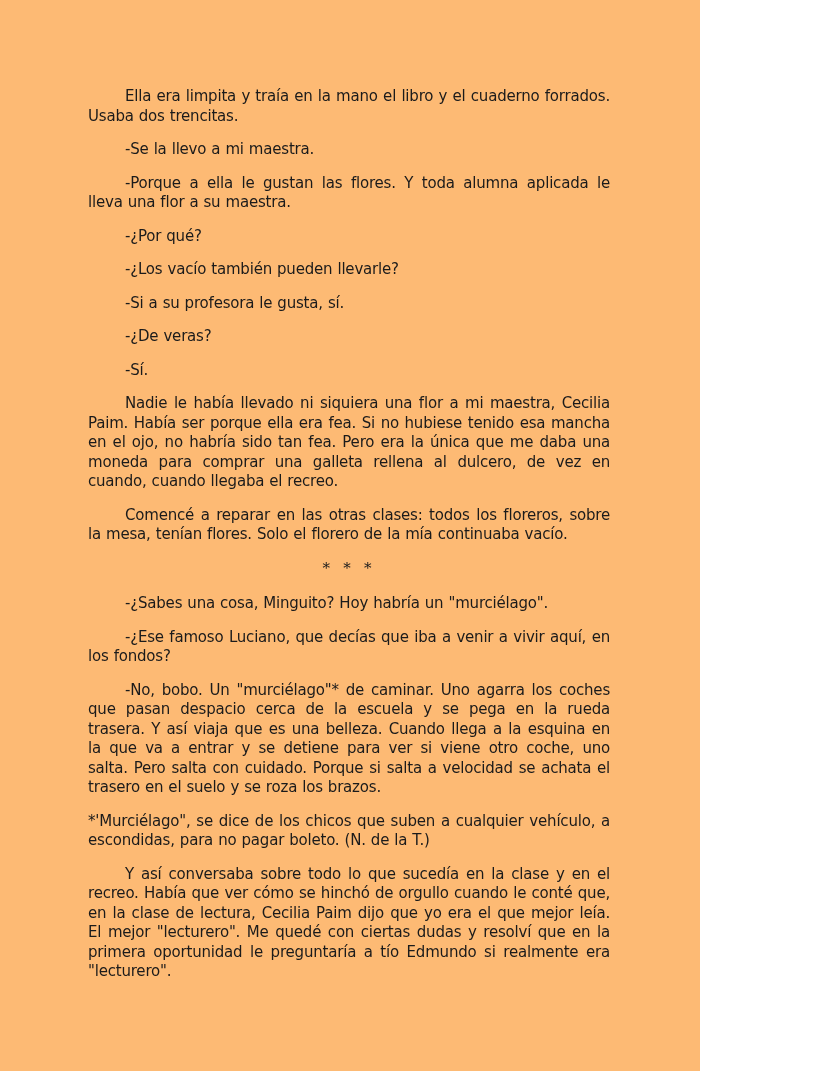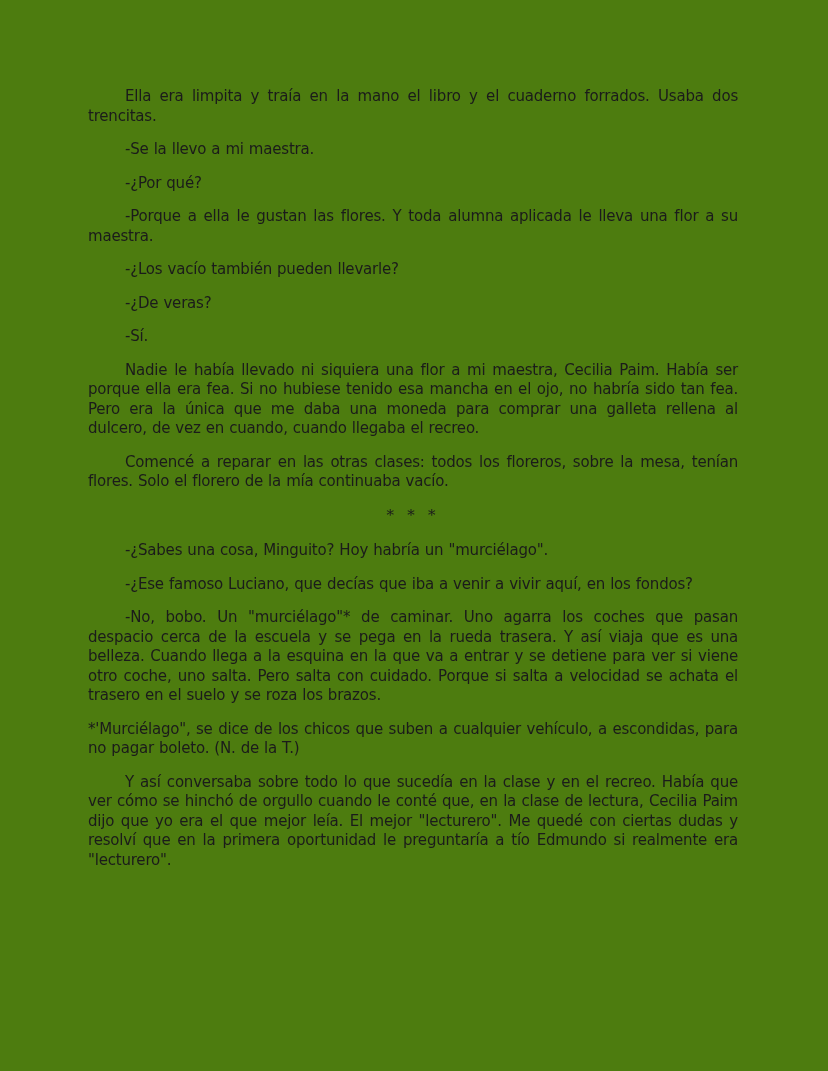--- a/index.html
+++ b/index.html
@@ -9,24 +9,24 @@
   }
   body {
     width: 828px;
     height: 1071px;
     overflow: hidden;
     font-family: "DejaVu Sans", "Liberation Sans", sans-serif;
     color: #1b1b1b;
   }
   .page {
     box-sizing: border-box;
-    width: 828px;
+    width: 700px;
     height: 1071px;
     padding: 87px 90px 0 88px;
-    background: #4d7c0f;
+    background: #fdba74;
   }
   .page p {
     margin: 0 0 14px 0;
     font-size: 15px;
     line-height: 19.5px;
     letter-spacing: -0.2px;
     text-align: justify;
     text-indent: 37px;
     word-spacing: 0.5px;
   }
@@ -41,23 +41,24 @@
     margin-top: 2px;
     margin-bottom: 16px;
   }
 </style>
 </head>
 <body>
 
 <div class="page">
   <p class="narrative">Ella era limpita y traía en la mano el libro y el cuaderno forrados. Usaba dos trencitas.</p>
   <p class="dialogue">-Se la llevo a mi maestra.</p>
+  <p class="dialogue">-Porque a ella le gustan las flores. Y toda alumna aplicada le lleva una flor a su maestra.</p>
   <p class="dialogue">-¿Por qué?</p>
-  <p class="dialogue">-Porque a ella le gustan las flores. Y toda alumna aplicada le lleva una flor a su maestra.</p>
   <p class="dialogue">-¿Los vacío también pueden llevarle?</p>
+  <p class="dialogue">-Si a su profesora le gusta, sí.</p>
   <p class="dialogue">-¿De veras?</p>
   <p class="dialogue">-Sí.</p>
   <p class="narrative">Nadie le había llevado ni siquiera una flor a mi maestra, Cecilia Paim. Había ser porque ella era fea. Si no hubiese tenido esa mancha en el ojo, no habría sido tan fea. Pero era la única que me daba una moneda para comprar una galleta rellena al dulcero, de vez en cuando, cuando llegaba el recreo.</p>
   <p class="narrative">Comencé a reparar en las otras clases: todos los floreros, sobre la mesa, tenían flores. Solo el florero de la mía continuaba vacío.</p>
   <p class="separator">* * *</p>
   <p class="dialogue">-¿Sabes una cosa, Minguito? Hoy habría un "murciélago".</p>
   <p class="dialogue">-¿Ese famoso Luciano, que decías que iba a venir a vivir aquí, en los fondos?</p>
   <p class="dialogue">-No, bobo. Un "murciélago"* de caminar. Uno agarra los coches que pasan despacio cerca de la escuela y se pega en la rueda trasera. Y así viaja que es una belleza. Cuando llega a la esquina en la que va a entrar y se detiene para ver si viene otro coche, uno salta. Pero salta con cuidado. Porque si salta a velocidad se achata el trasero en el suelo y se roza los brazos.</p>
   <p class="footnote">*'Murciélago", se dice de los chicos que suben a cualquier vehículo, a escondidas, para no pagar boleto. (N. de la T.)</p>
   <p class="narrative">Y así conversaba sobre todo lo que sucedía en la clase y en el recreo. Había que ver cómo se hinchó de orgullo cuando le conté que, en la clase de lectura, Cecilia Paim dijo que yo era el que mejor leía. El mejor "lecturero". Me quedé con ciertas dudas y resolví que en la primera oportunidad le preguntaría a tío Edmundo si realmente era "lecturero".</p>

